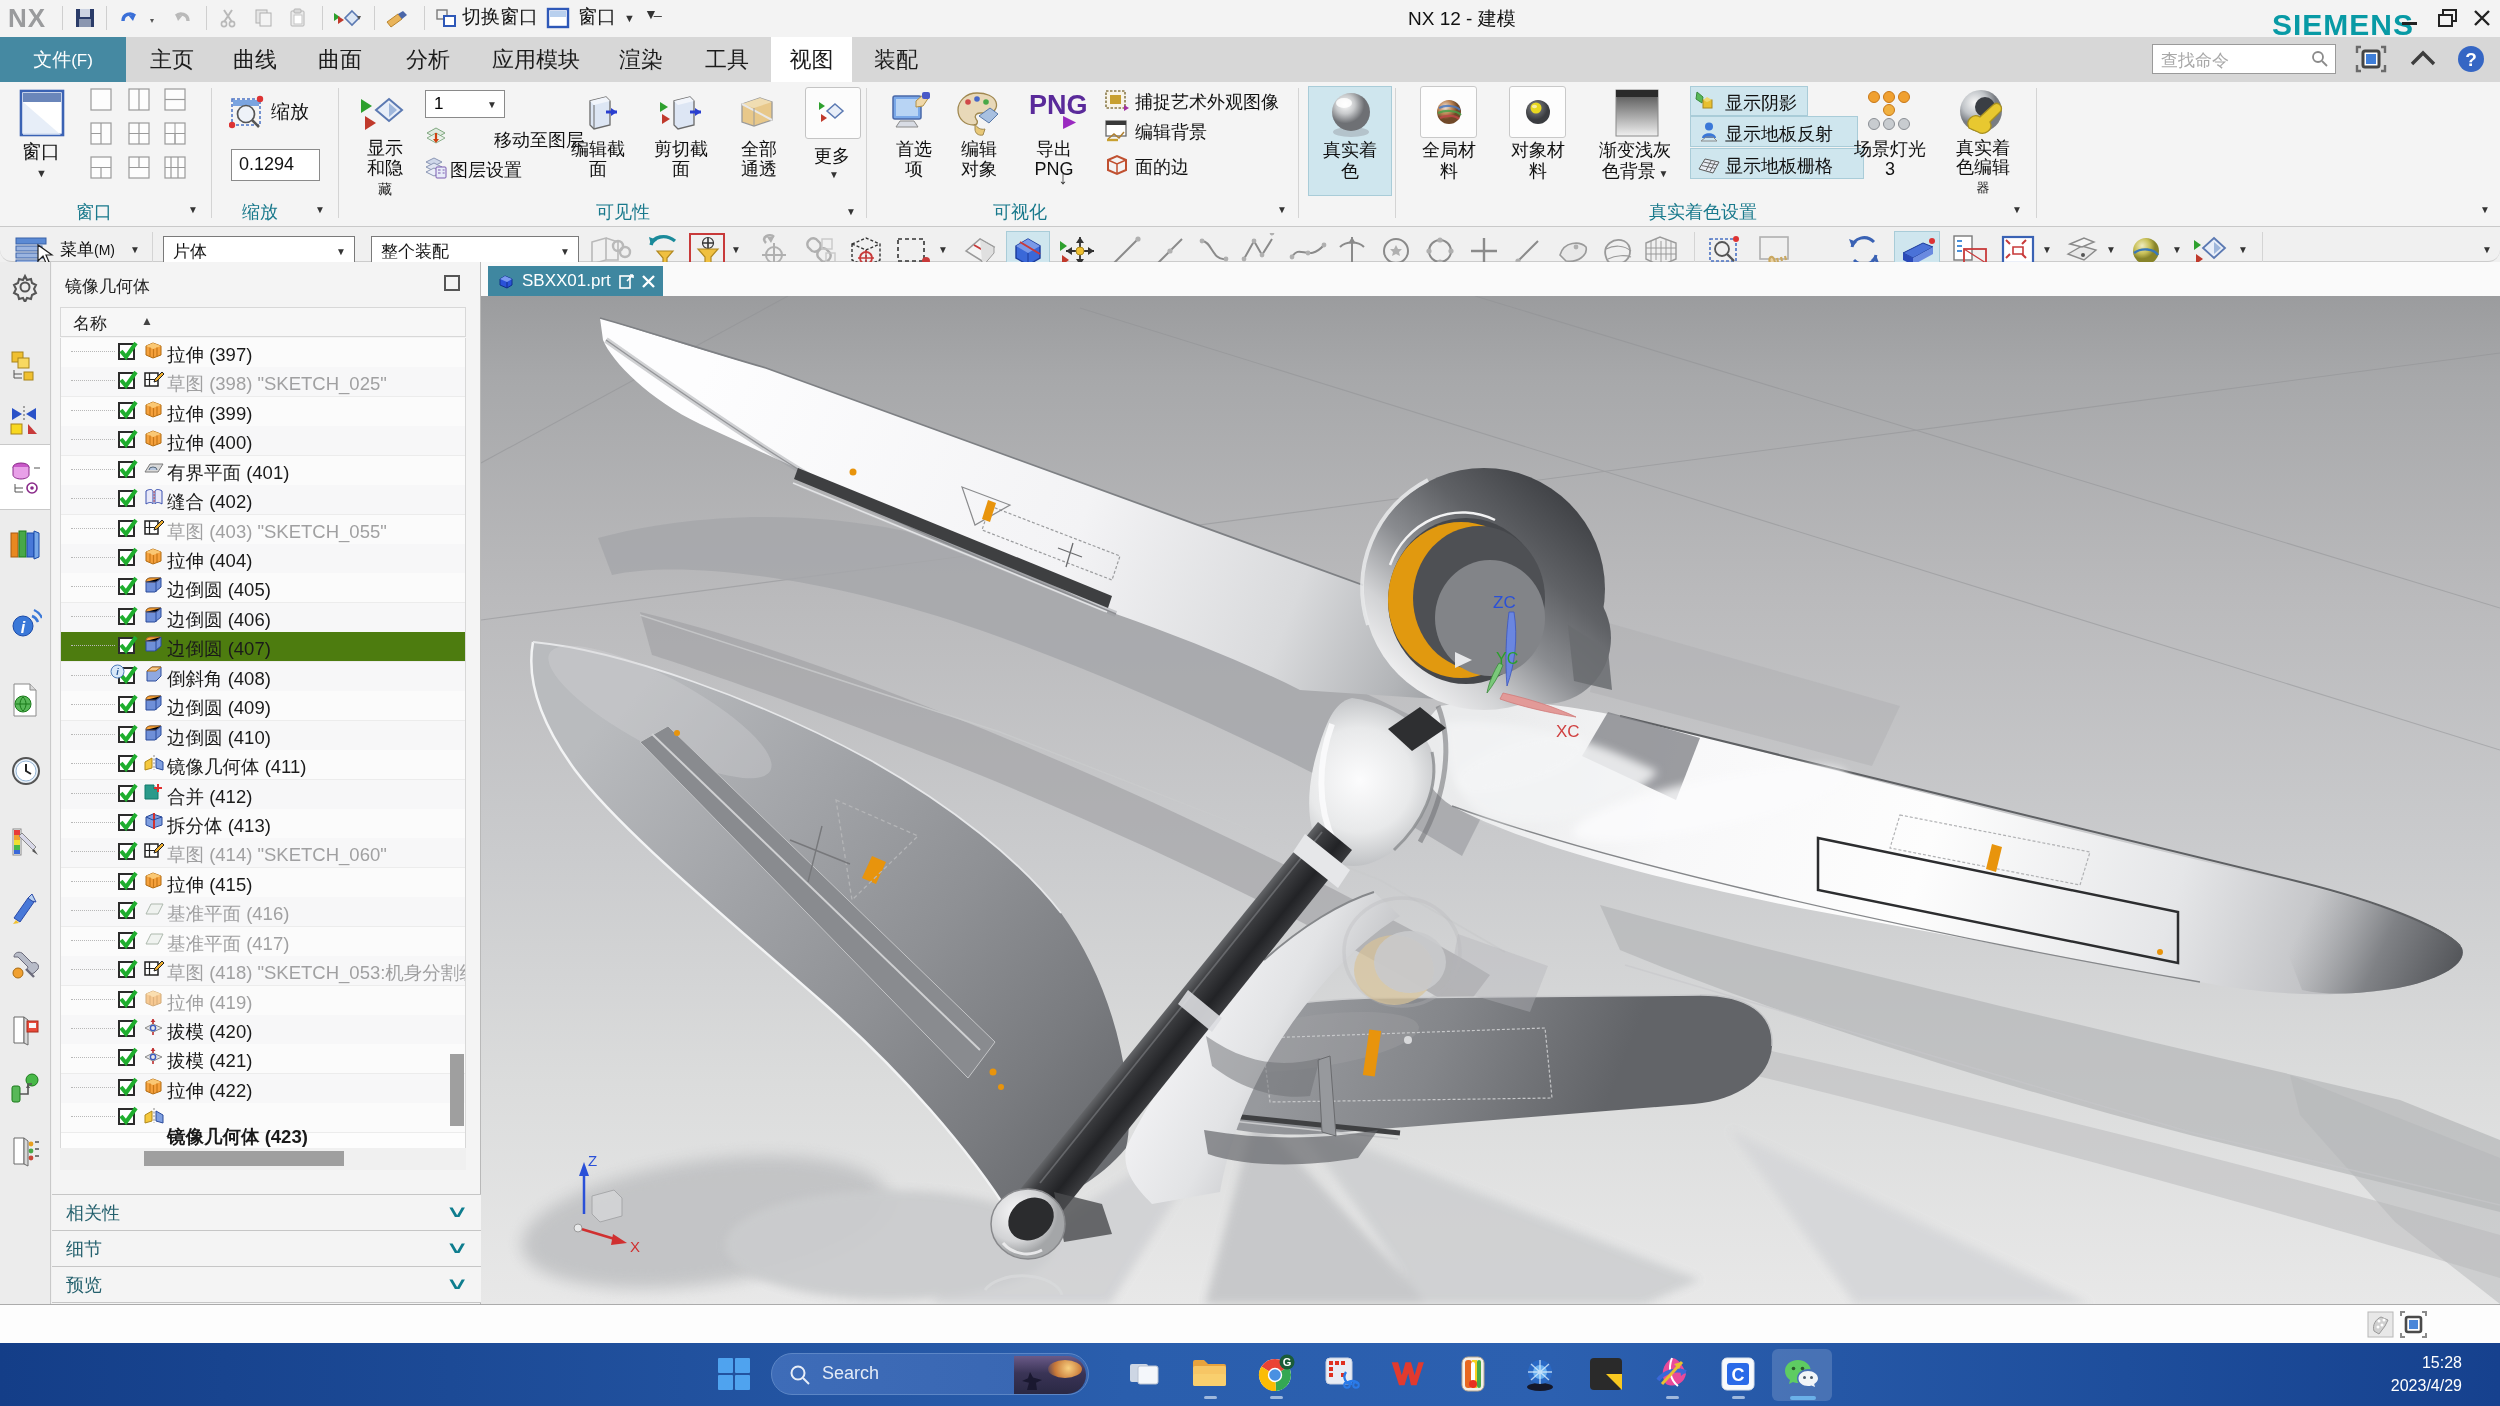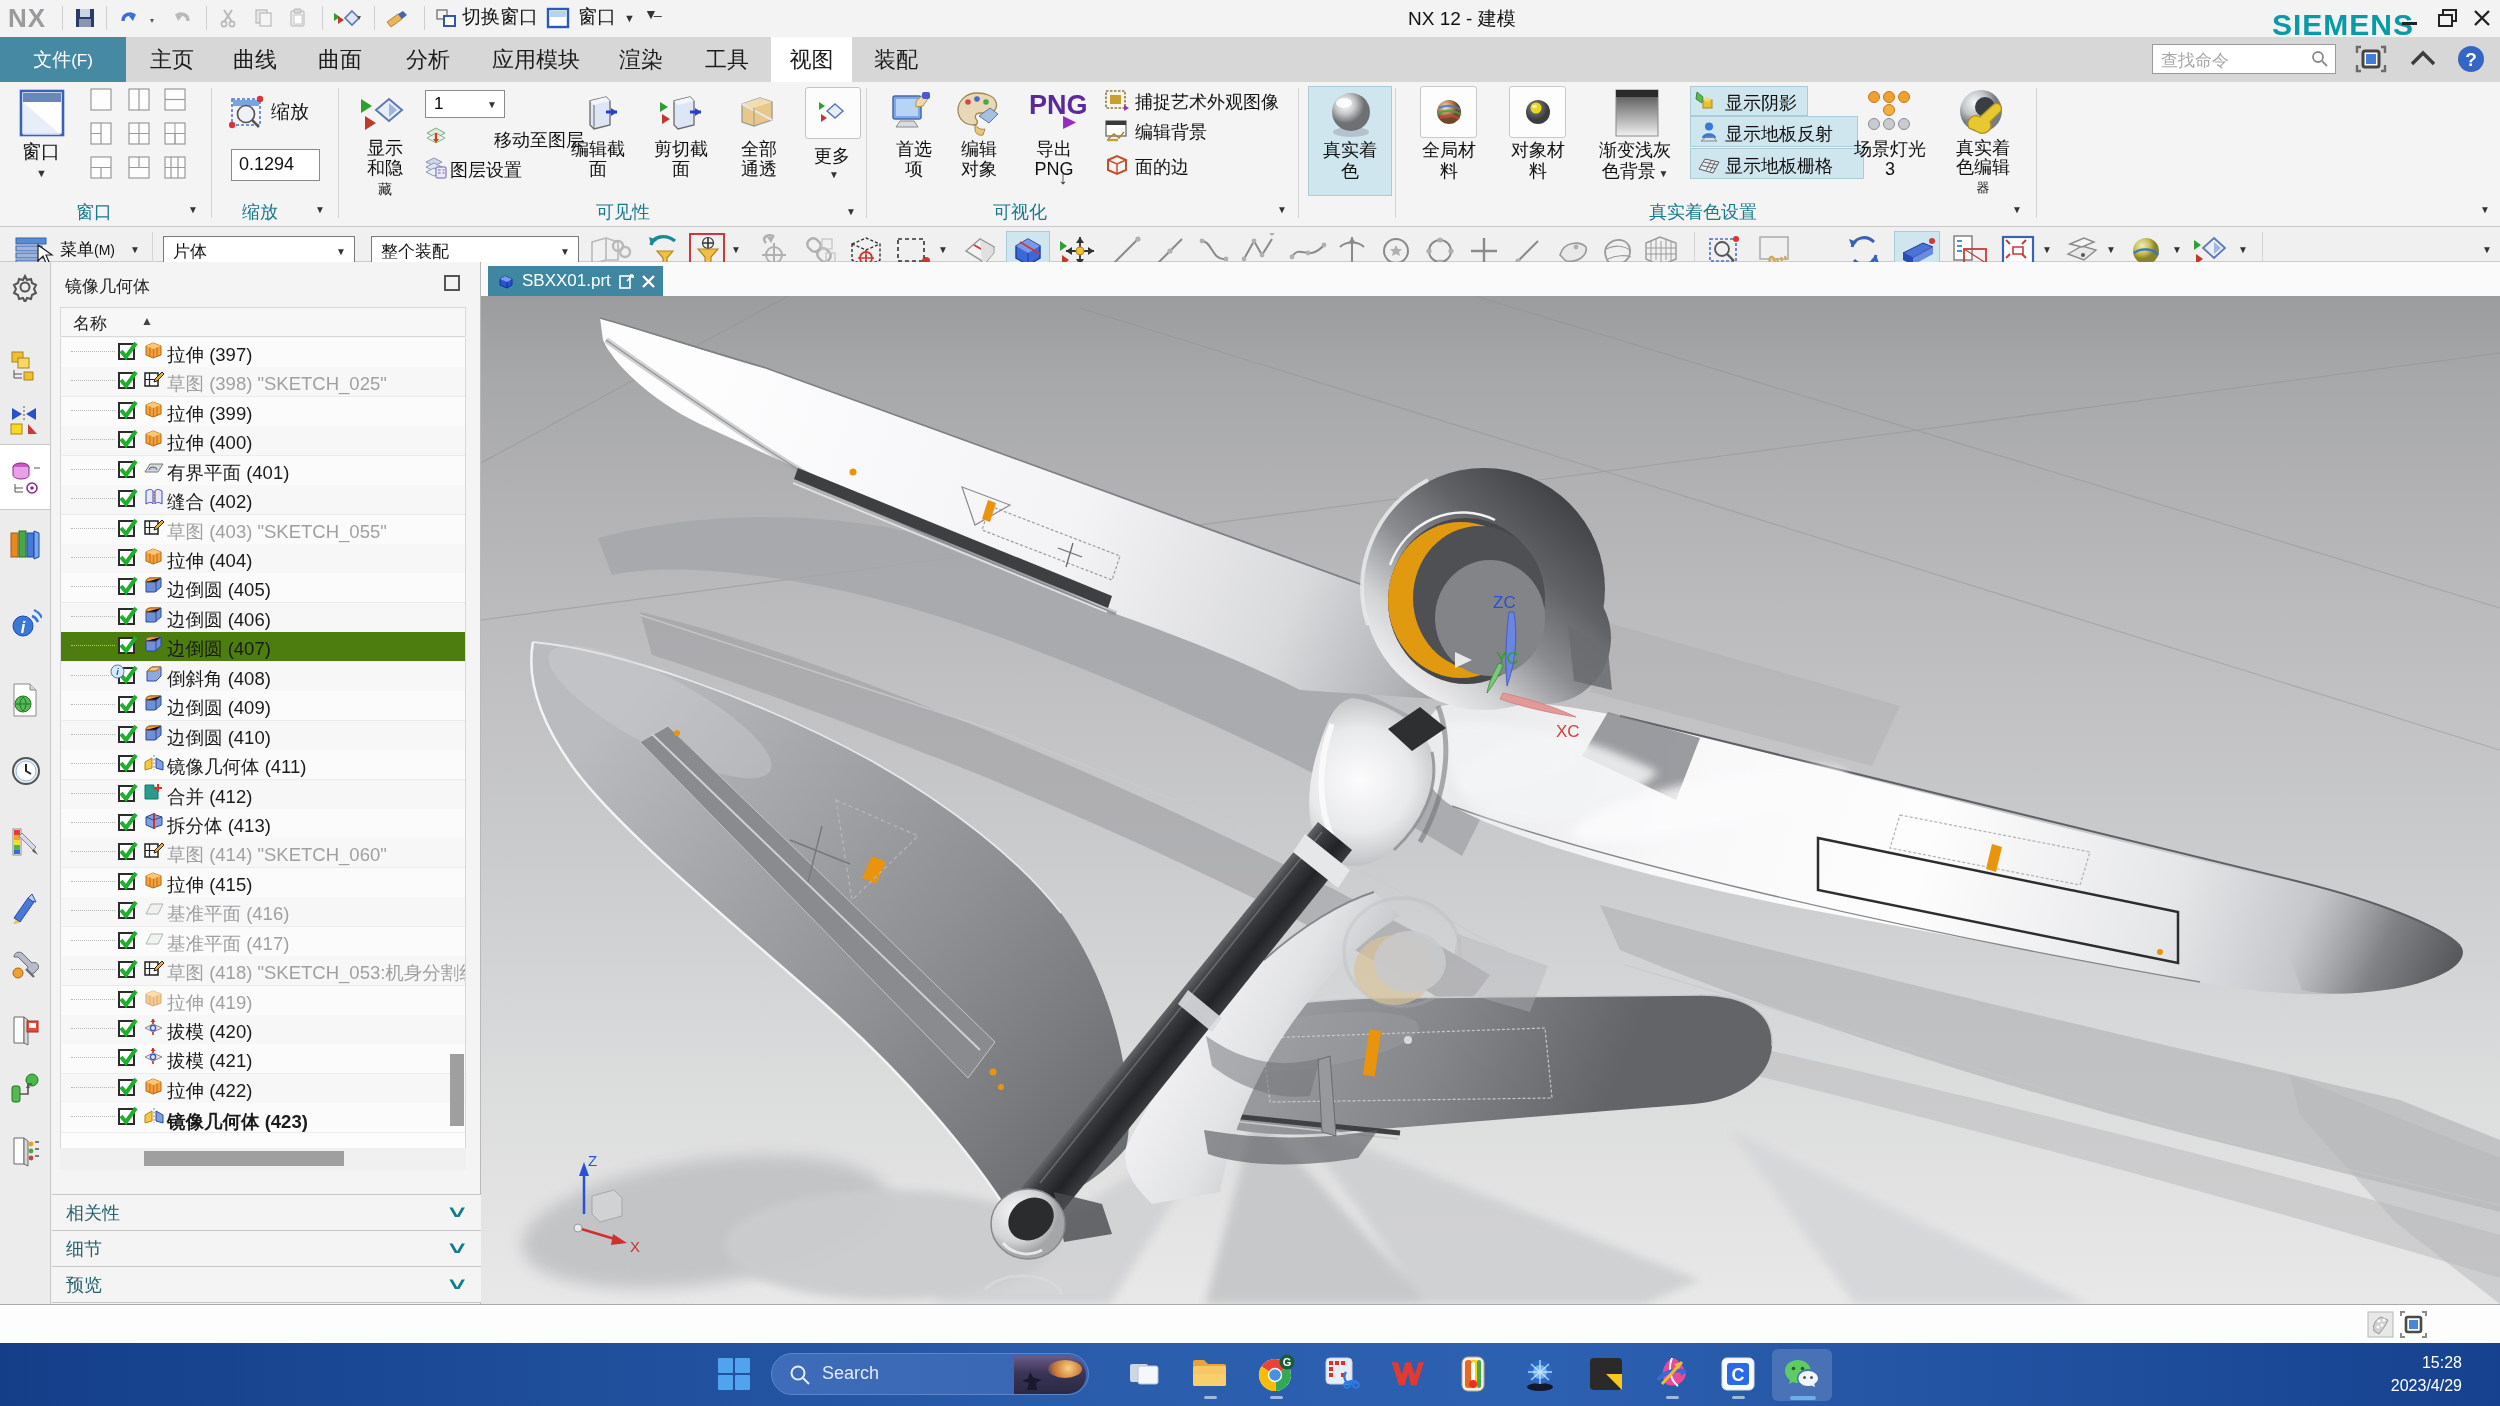--- a/index.html
+++ b/index.html
@@ -6,21 +6,21 @@
 html,body{width:2500px;height:1406px;overflow:hidden;font-family:"Liberation Sans",sans-serif;}
 body{position:relative;background:#f0f0f0;}
 .abs{position:absolute;}
 
 #titlebar{left:0;top:0;width:2500px;height:37px;background:#f3f3f3;}
 #tabbar{left:0;top:37px;width:2500px;height:45px;background:#d7d7d7;}
 .rtab{position:absolute;top:0;height:45px;line-height:45px;font-size:22px;color:#1c1c1c;text-align:center;}
 #ribbon{left:0;top:82px;width:2500px;height:145px;background:#f4f4f4;border-bottom:1px solid #c9c9c9;}
 .glabel{position:absolute;font-size:18px;color:#19798c;top:118px;}
 .gsep{position:absolute;top:6px;height:130px;width:1px;background:#d4d4d4;}
-#toolbar2{left:0;top:228px;width:2500px;height:34px;background:#f0f0f0;border-bottom:1px solid #cccccc;}
+#toolbar2{left:0;top:228px;width:2500px;height:34px;background:#f0f0f0;border-bottom:1px solid #cccccc;border-radius:12px;}
 
 #sidebar{left:0;top:262px;width:51px;height:1042px;background:#ececec;border-right:1px solid #c9c9c9;}
 #navpanel{left:52px;top:262px;width:429px;height:1042px;background:#f4f4f4;border-right:1px solid #b9b9b9;}
 .trow{position:absolute;left:0px;width:406px;height:30px;font-size:18.5px;color:#1a1a1a;white-space:nowrap;}
 .cb{position:absolute;left:112px;top:6px;width:17px;height:17px;background:#fff;border:2px solid #2b2b2b;}
 .cb:after{content:"";position:absolute;left:1px;top:-4px;width:14px;height:16px;background:
  linear-gradient(45deg,transparent 42%,#1fa12e 42%,#1fa12e 60%,transparent 60%),
  linear-gradient(135deg,transparent 30%,#1fa12e 30%,#1fa12e 70%,transparent 70%);
  background:none;}
 .acc{position:absolute;left:0;width:429px;height:36px;font-size:18px;color:#24606d;border-top:1px solid #c6c6c6;background:#f4f4f4;}
@@ -1017,21 +1017,21 @@
         <span style="position:absolute;left:10px;top:13px;width:44px;border-top:1.6px dotted #b8b8b8;"></span>
         <div class="cb" style="left:57px;top:5px;"></div>
         <svg style="position:absolute;left:57px;top:3px;" width="20" height="22" viewBox="0 0 20 22">
           <path d="M3 10 L8 16 L18 2" stroke="#1fae2e" stroke-width="4" fill="none"></path>
         </svg>
         <span style="position:absolute;left:82px;top:2px;"><svg width="22" height="20" viewBox="0 0 22 20">
             <path d="M2 10 L9 6 L9 16 L2 18 Z" fill="#f5c83d" stroke="#b0881a"></path>
             <path d="M20 10 L13 6 L13 16 L20 18 Z" fill="#7f9fe0" stroke="#2a4a9a"></path>
             <path d="M11 3 v15" stroke="#888" stroke-dasharray="2,1.6"></path>
           </svg></span>
-        <span style="position:absolute;left:106px;top:6px;color:#1a1a1a;font-weight:bold;">镜像几何体 (423)</span>
+        <span style="position:absolute;left:106px;top:21px;color:#1a1a1a;font-weight:bold;">镜像几何体 (423)</span>
       </div>
     </div>
  <div class="abs" style="left:8px;top:886px;width:406px;height:22px;background:#f0f0f0;">
       <div style="position:absolute;left:84px;top:3px;width:200px;height:15px;background:#9f9f9f;"></div>
     </div>
  <div class="abs" style="left:398px;top:792px;width:14px;height:72px;background:#9f9f9f;"></div>
  <div class="acc" style="top:932px;">
       <span style="position:absolute;left:14px;top:6px;">相关性</span>
       <span class="v">˅</span>
     </div>

